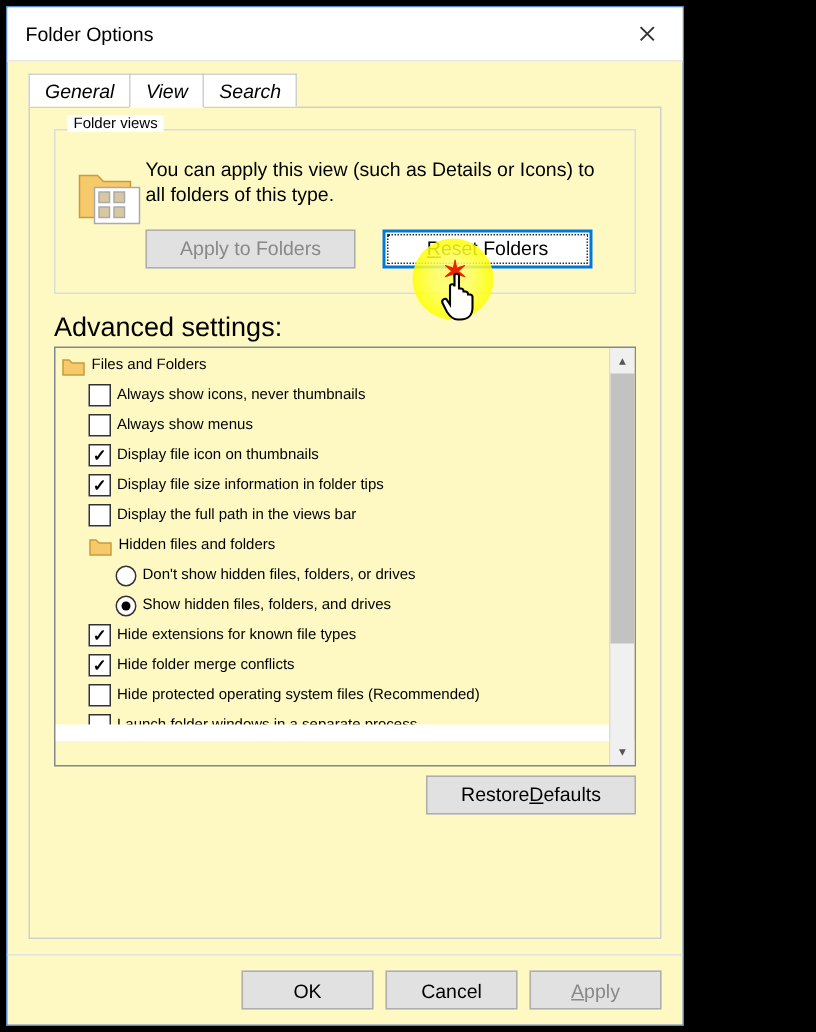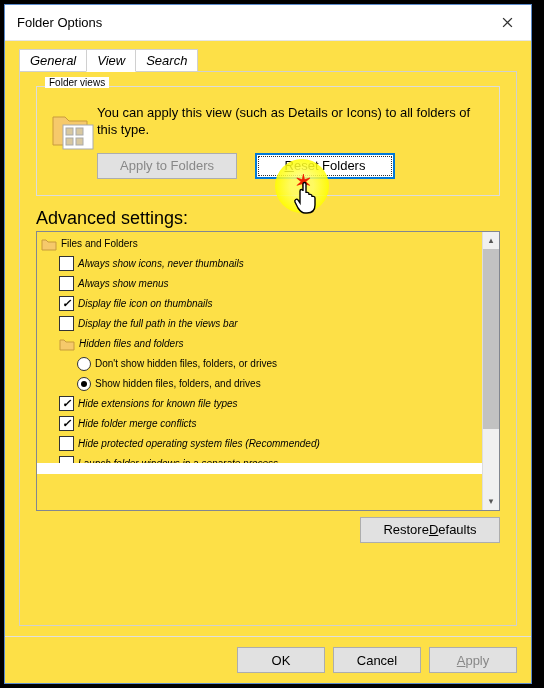--- a/index.html
+++ b/index.html
@@ -7,23 +7,23 @@
       font-family: "Segoe UI", Tahoma, sans-serif;
     }
     body {
       margin: 0;
       padding: 4px;
       background: #000;
       width: 544px;
       height: 688px;
     }
     .window {
-      width: 528px;
+      width: 452px;
       height: 680px;
-      background: #fde047;
+      background: #fef9c3;
       border: 1px solid #5a8acb;
       display: flex;
       flex-direction: column;
     }
     .titlebar {
       height: 36px;
       background: #fff;
       border-bottom: 1px solid #e5e5e5;
       display: flex;
       align-items: center;
@@ -189,21 +189,21 @@
       font-size: 10px;
       overflow: hidden;
     }
     .tree-row {
       display: flex;
       align-items: center;
       height: 20px;
       white-space: nowrap;
     }
     .indent-1 { padding-left: 4px; }
-    .indent-2 { padding-left: 22px; font-style: italic; }
+    .indent-2 { padding-left: 22px; }
     .indent-3 { padding-left: 40px; }
     .chk {
       width: 15px;
       height: 15px;
       border: 1px solid #333;
       margin-right: 4px;
       display: inline-flex;
       align-items: center;
       justify-content: center;
       font-size: 11px;
@@ -361,20 +361,24 @@
             </div>
             <div class="tree-row indent-2">
               <span class="chk"></span>
               <span>Always show menus</span>
             </div>
             <div class="tree-row indent-2">
               <span class="chk checked"></span>
               <span>Display file icon on thumbnails</span>
             </div>
             <div class="tree-row indent-2">
+              <span class="chk checked"></span>
+              <span>Display file size information in folder tips</span>
+            </div>
+            <div class="tree-row indent-2">
               <span class="chk"></span>
               <span>Display the full path in the views bar</span>
             </div>
             <div class="tree-row indent-2">
               <svg class="folder-glyph" viewBox="0 0 16 14">
                 <path d="M1 3 L1 13 L15 13 L15 5 L7 5 L5 3 Z" fill="#f6c96b" stroke="#c89b3c"></path>
               </svg>
               <span>Hidden files and folders</span>
             </div>
             <div class="tree-row indent-3">

